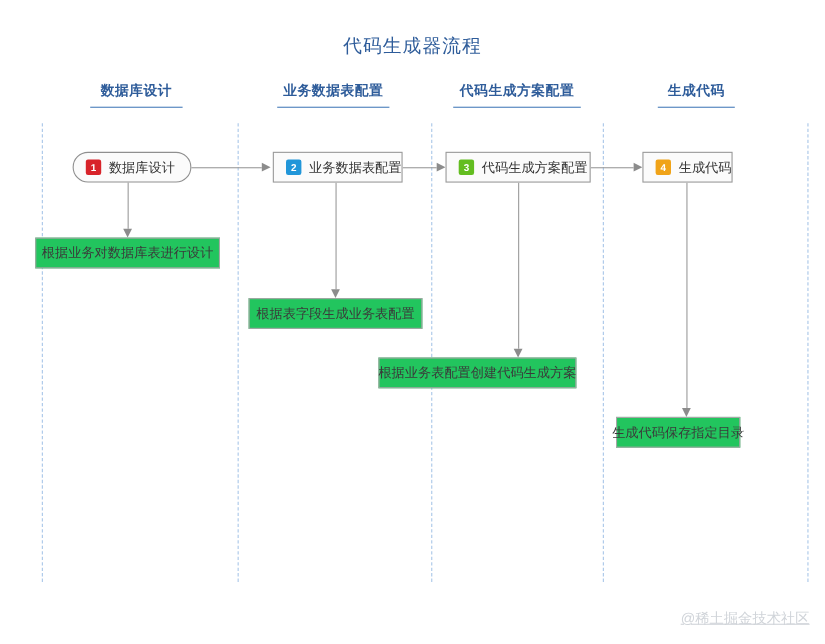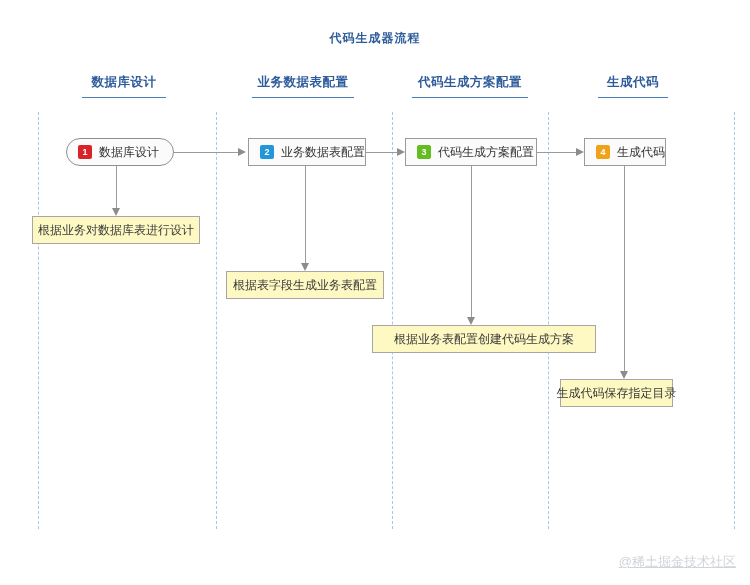--- a/index.html
+++ b/index.html
@@ -18,22 +18,22 @@
     overflow: hidden;
   }
 
   
   #diagram-title {
     position: absolute;
     left: 0;
     top: 30px;
     width: 750px;
     text-align: center;
-    font-size: 12px;
-    font-weight: bold;
+    font-size: 17px;
+    font-weight: normal;
     color: #2e5c9a;
     letter-spacing: 1px;
   }
 
   
   .lane-divider {
     position: absolute;
     top: 112px;
     width: 0;
     height: 417px;
@@ -91,21 +91,21 @@
   }
 
   
   .desc-box {
     position: absolute;
     display: flex;
     align-items: center;
     justify-content: center;
     height: 28px;
     padding: 0 12px;
-    background: #fef9c3;
+    background: #22c55e;
     border: 1px solid #a6a6a6;
     box-sizing: border-box;
     font-size: 12px;
     color: #3a3a3a;
     white-space: nowrap;
   }
 
   
   .conn-h {
     position: absolute;
@@ -198,19 +198,19 @@
 
   <div class="step-node" style="left:584px;top:138px;width:82px;">
     <span class="step-badge" style="background:#f0a318;">4</span>
     <span class="step-label">生成代码</span>
   </div>
 
   <div class="desc-box" style="left:32px;top:216px;width:168px;">根据业务对数据库表进行设计</div>
 
   <div class="desc-box" style="left:226px;top:271px;width:158px;">根据表字段生成业务表配置</div>
 
-  <div class="desc-box" style="left:372px;top:325px;width:224px;">根据业务表配置创建代码生成方案</div>
+  <div class="desc-box" style="left:344px;top:325px;width:180px;">根据业务表配置创建代码生成方案</div>
 
   <div class="desc-box" style="left:560px;top:379px;width:113px;">生成代码保存指定目录</div>
 
   <div id="watermark">@稀土掘金技术社区</div>
 
 </div>
 
 </body></html>

